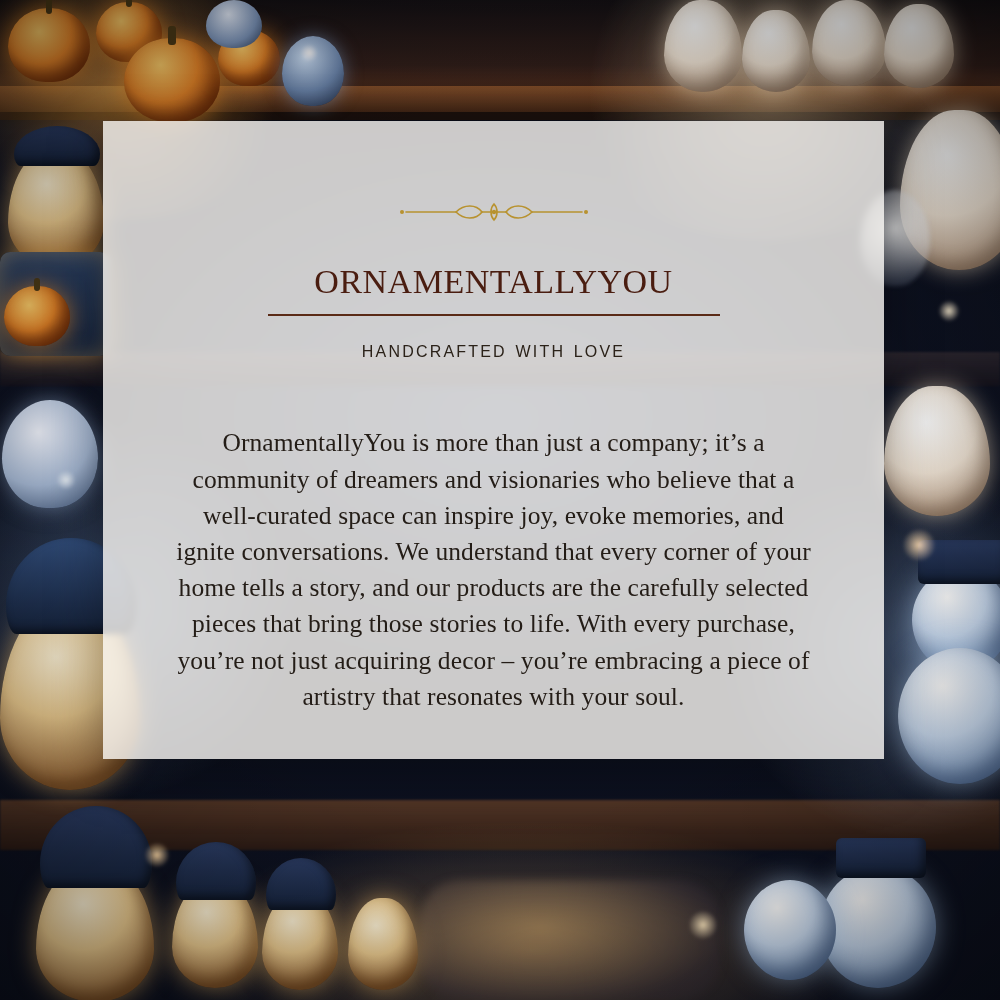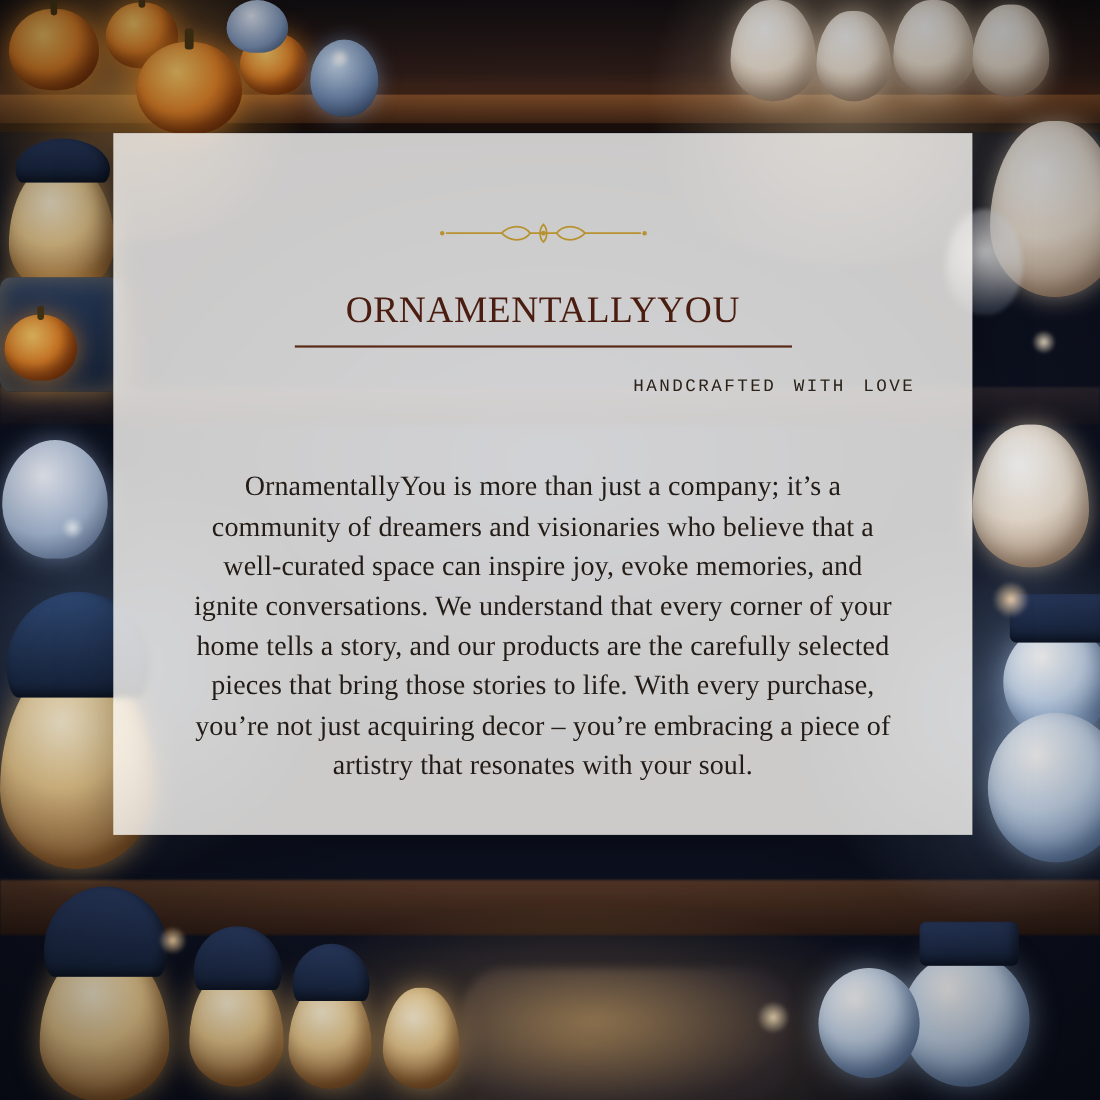--- a/index.html
+++ b/index.html
@@ -161,28 +161,27 @@
     line-height: 1.05;
     white-space: nowrap;
   }
   .brand-rule {
     width: 452px;
     height: 2px;
     background: #5a2a16;
     margin: 12px auto 20px auto;
   }
   .tagline {
-    font-family: Liberation Mono, monospace;
+    font-family: Liberation Sans, sans-serif;
     color: #2b2219;
     font-size: 23px;
     letter-spacing: 2.2px;
     font-variant: small-caps;
     text-transform: lowercase;
     margin: 0 0 62px 0;
-    text-align: right;
   }
   .body-copy {
     font-family: "Liberation Serif", serif;
     color: #241d17;
     font-size: 25.5px;
     line-height: 1.42;
     margin: 16px auto;
     width: 640px;
     text-align: center;
     letter-spacing: 0.1px;

